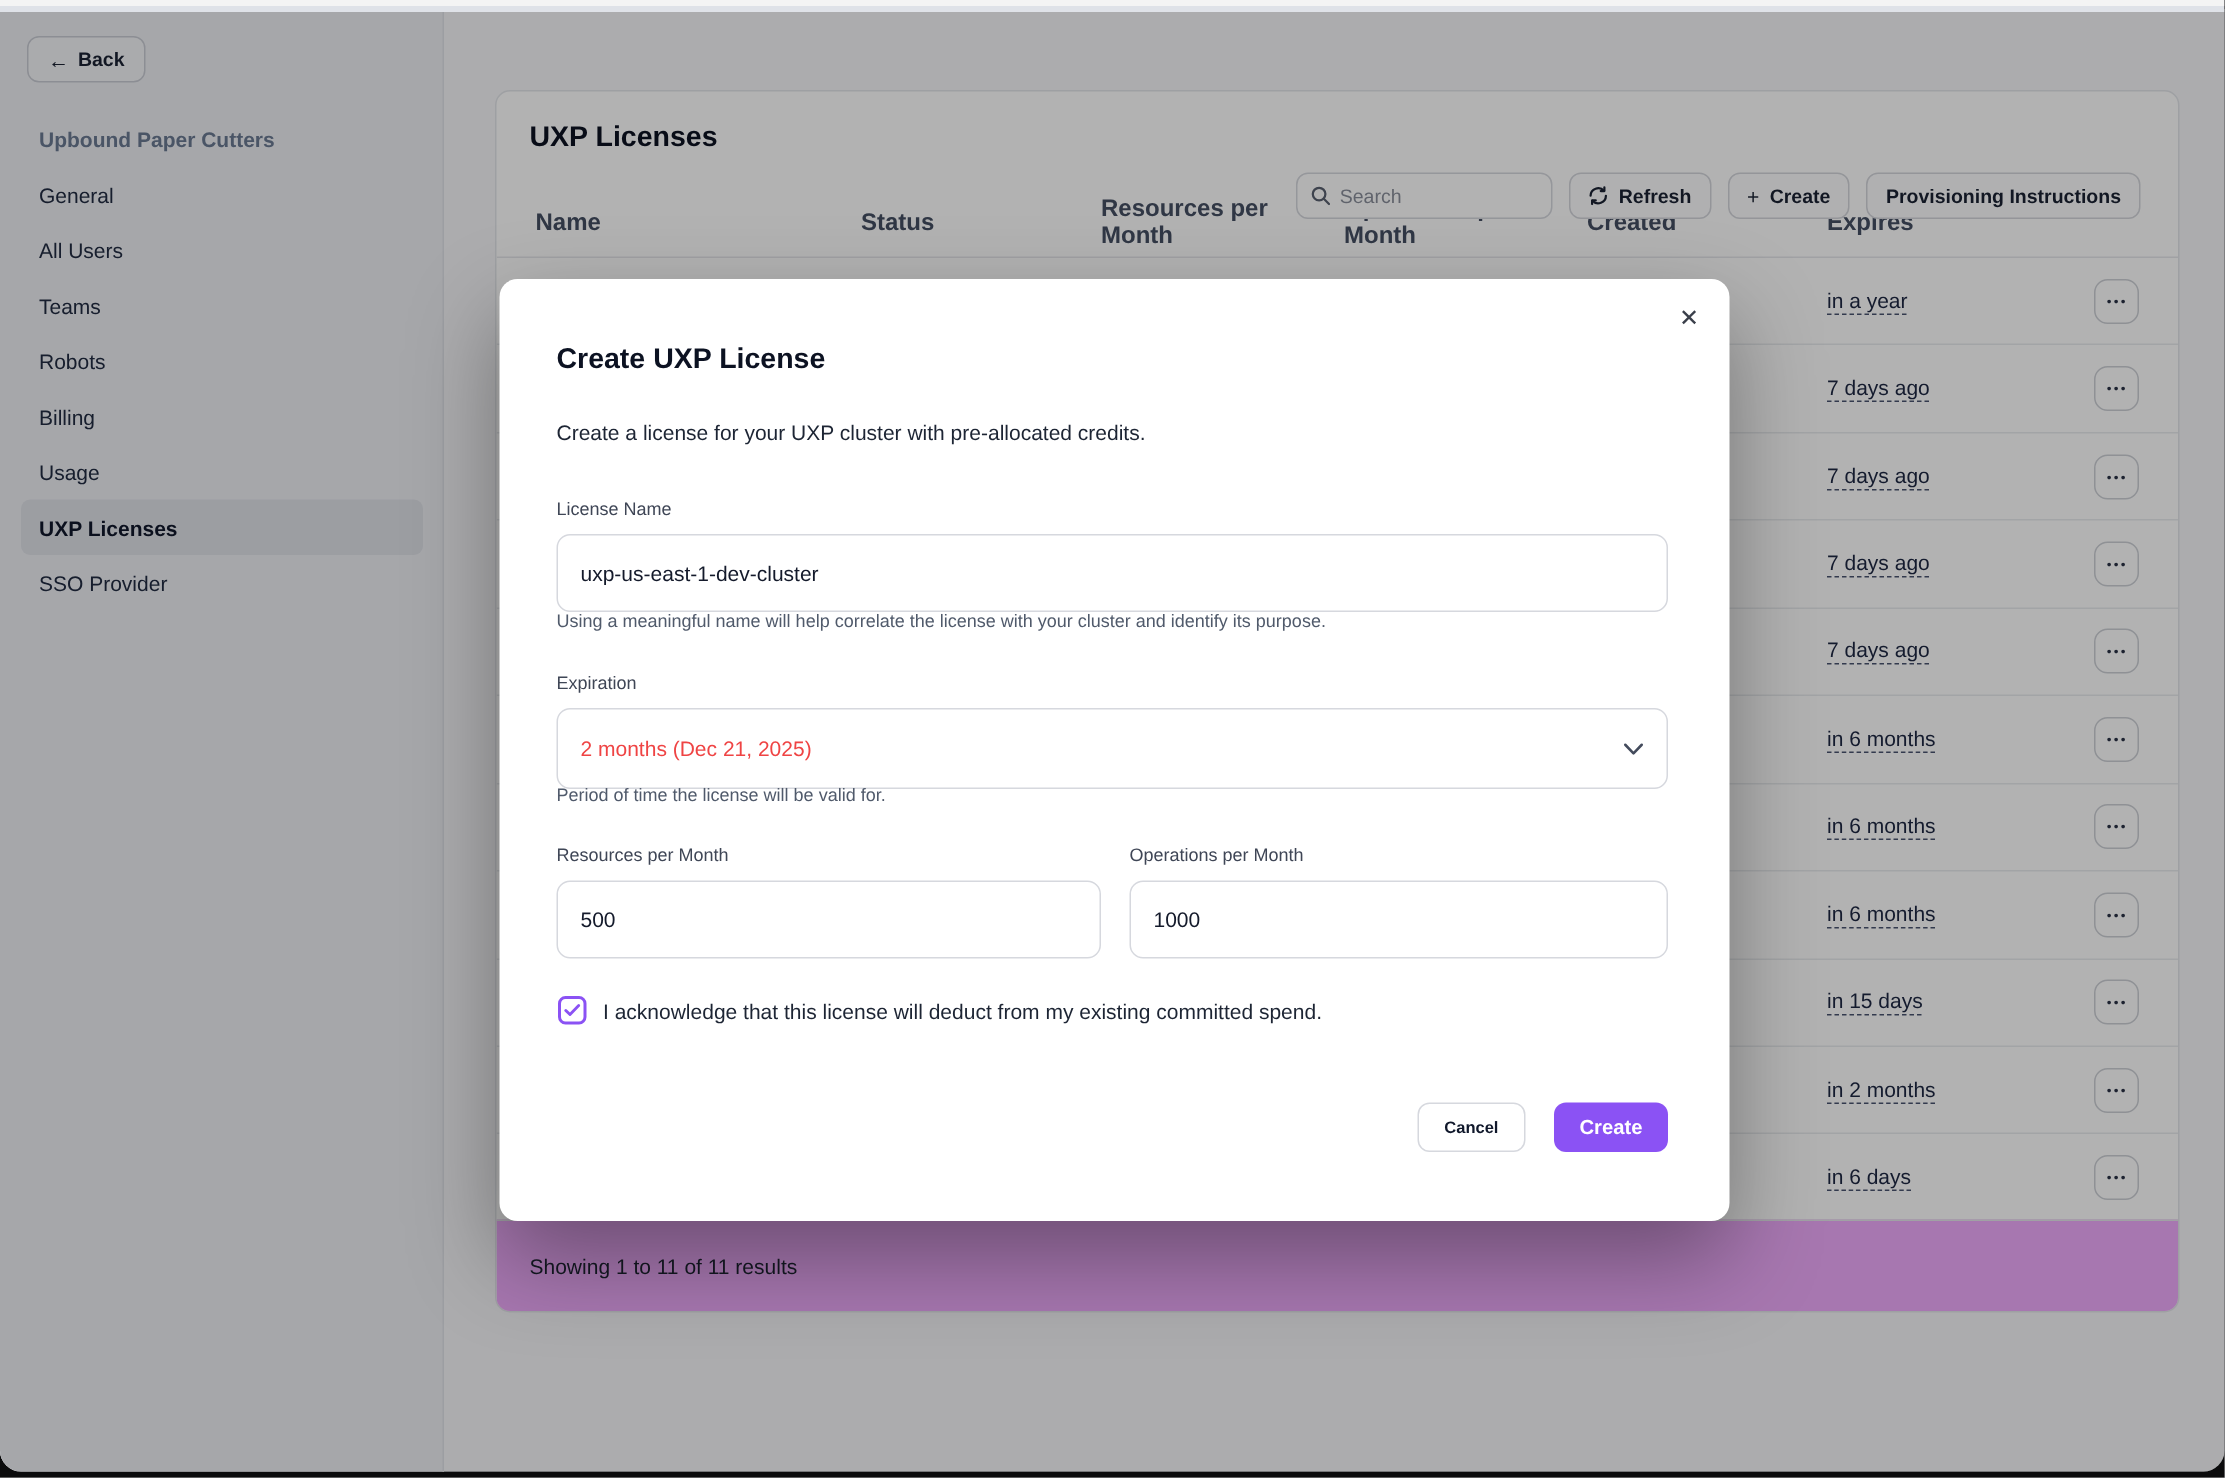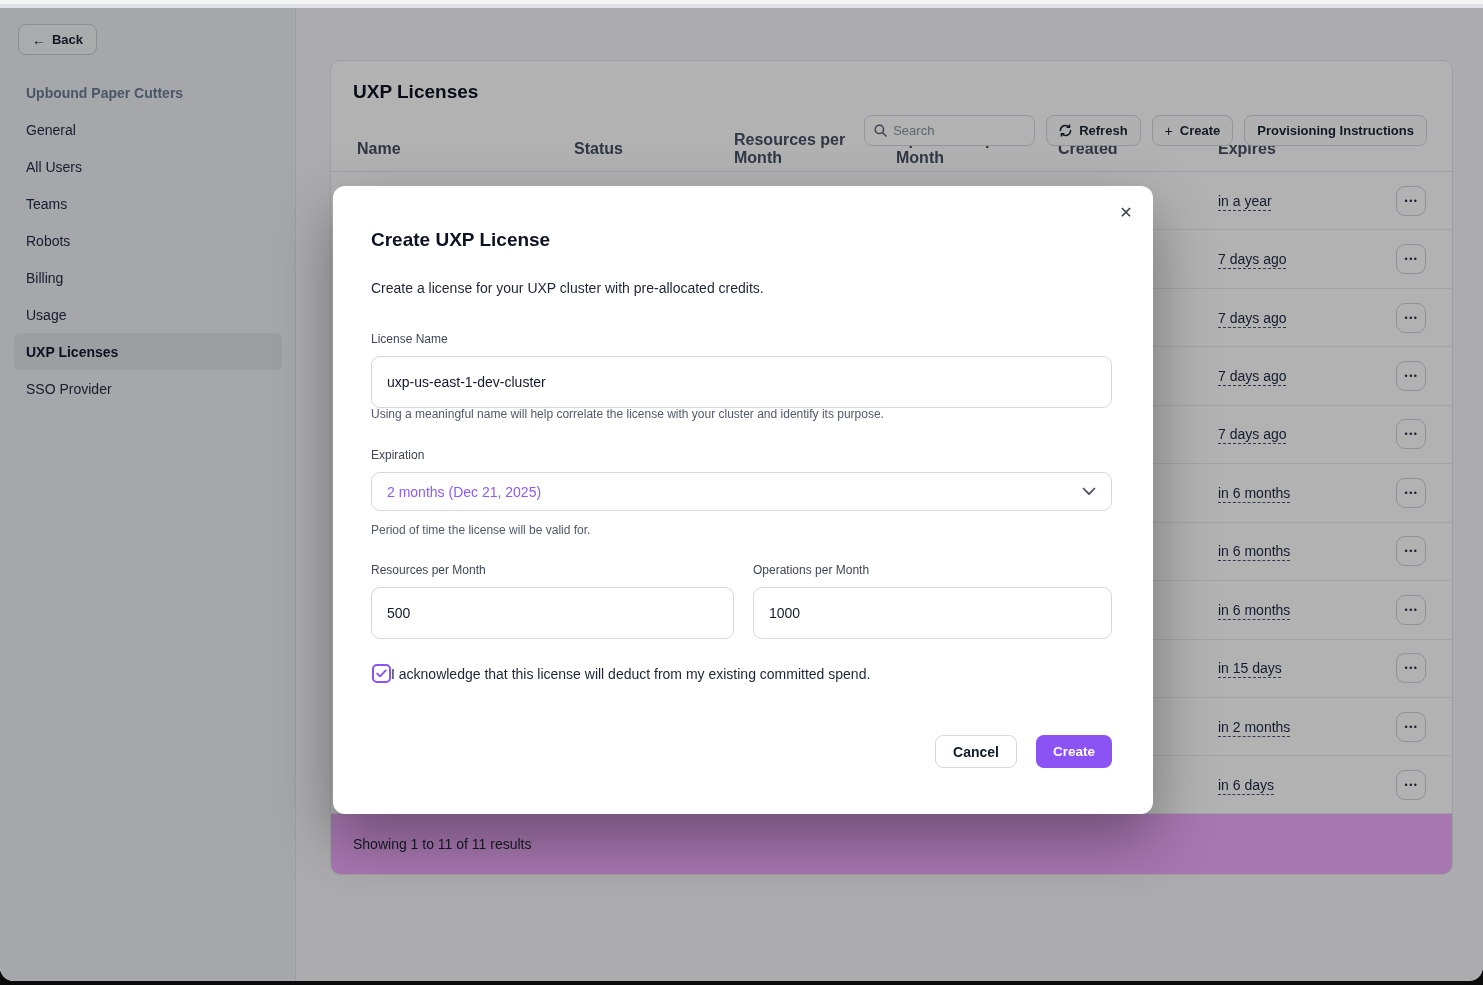--- a/index.html
+++ b/index.html
@@ -105,35 +105,35 @@
   .m-title { position:absolute; left:38px; top:43px; font-size:19px; font-weight:700; color:#0c1222; }
   .m-desc  { position:absolute; left:38px; top:94px; font-size:14px; color:#1d2534; }
   .f-label { position:absolute; left:38px; font-size:12px; color:#3f4656; }
   .f-helper{ position:absolute; left:38px; font-size:12px; color:#505a6b; }
   .f-input {
     position:absolute; left:38px; height:52px; border:1px solid #d6d8de; border-radius:9px;
     padding:0 15px; font-size:14px; color:#141a2b; background:#fff; outline:none;
     font-family:inherit; width:741px;
   }
   .f-select {
-    position:absolute; left:38px; top:286px; width:741px; height:39px;
+    position:absolute; left:38px; top:286px; width:741px; height:54px;
     border:1px solid #d6d8de; border-radius:9px; background:#fff;
     display:flex; align-items:center; justify-content:space-between;
-    padding:0 15px; font-size:14px; color:#8b5cf6; cursor:pointer;
-  }
-  .ack-row { position:absolute; left:39px; top:478px; display:flex; align-items:center; }
+    padding:0 15px; font-size:14px; color:#ef4444; cursor:pointer;
+  }
+  .ack-row { position:absolute; left:39px; top:478px; display:flex; gap:11px; align-items:center; }
   .checkbox {
     width:19px; height:19px; border:2px solid #8b52f4; border-radius:5px; background:#fff;
     display:flex; align-items:center; justify-content:center; cursor:pointer; flex:0 0 auto;
   }
   .ack-label { font-size:14px; color:#1d2534; }
   .modal-actions { position:absolute; top:549px; right:41px; display:flex; gap:19px; }
   .btn-cancel {
     height:33px; padding:0 17px; border:1px solid #d6d8de; border-radius:8px; background:#fff;
-    font-size:14px; font-weight:700; color:#10182b; cursor:pointer; font-family:inherit;
+    font-size:11px; font-weight:700; color:#10182b; cursor:pointer; font-family:inherit;
   }
   .btn-create {
     height:33px; padding:0 17px; border:none; border-radius:8px; background:#8b52f4;
     font-size:13.5px; font-weight:700; color:#fff; cursor:pointer; font-family:inherit;
   }
 </style>
 </head>
 <body>
 
 <div class="top-chrome"></div>

